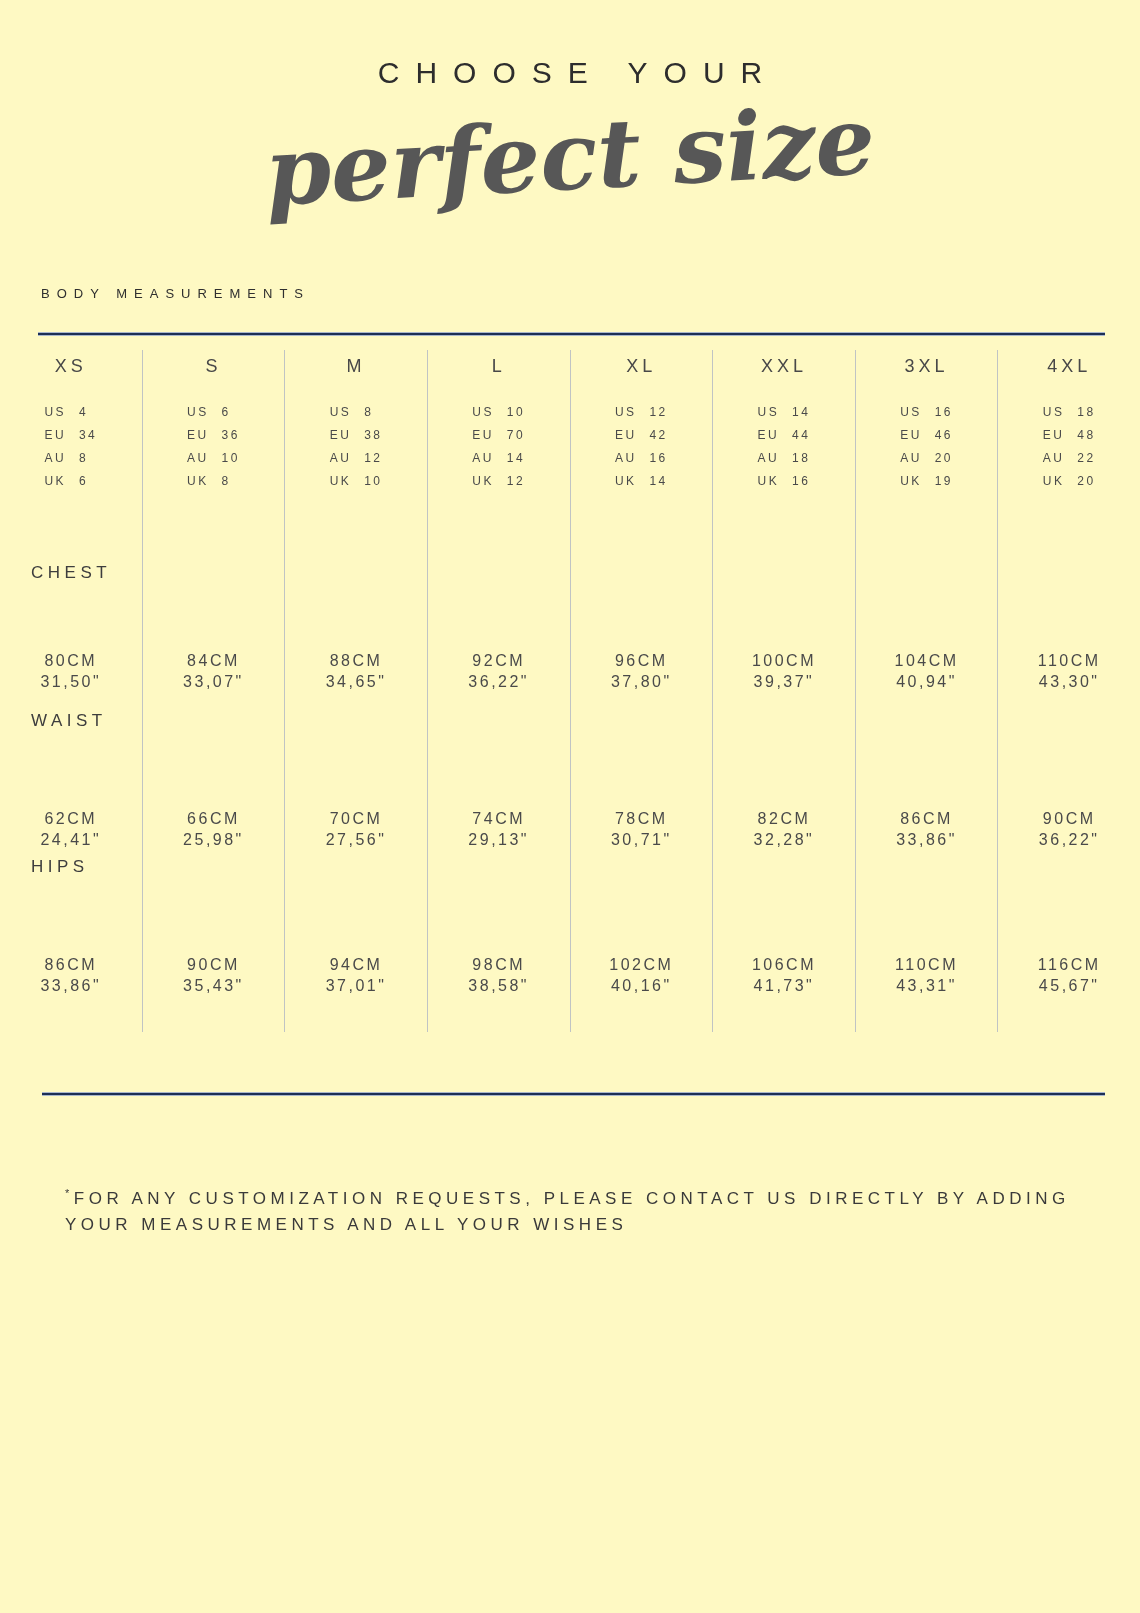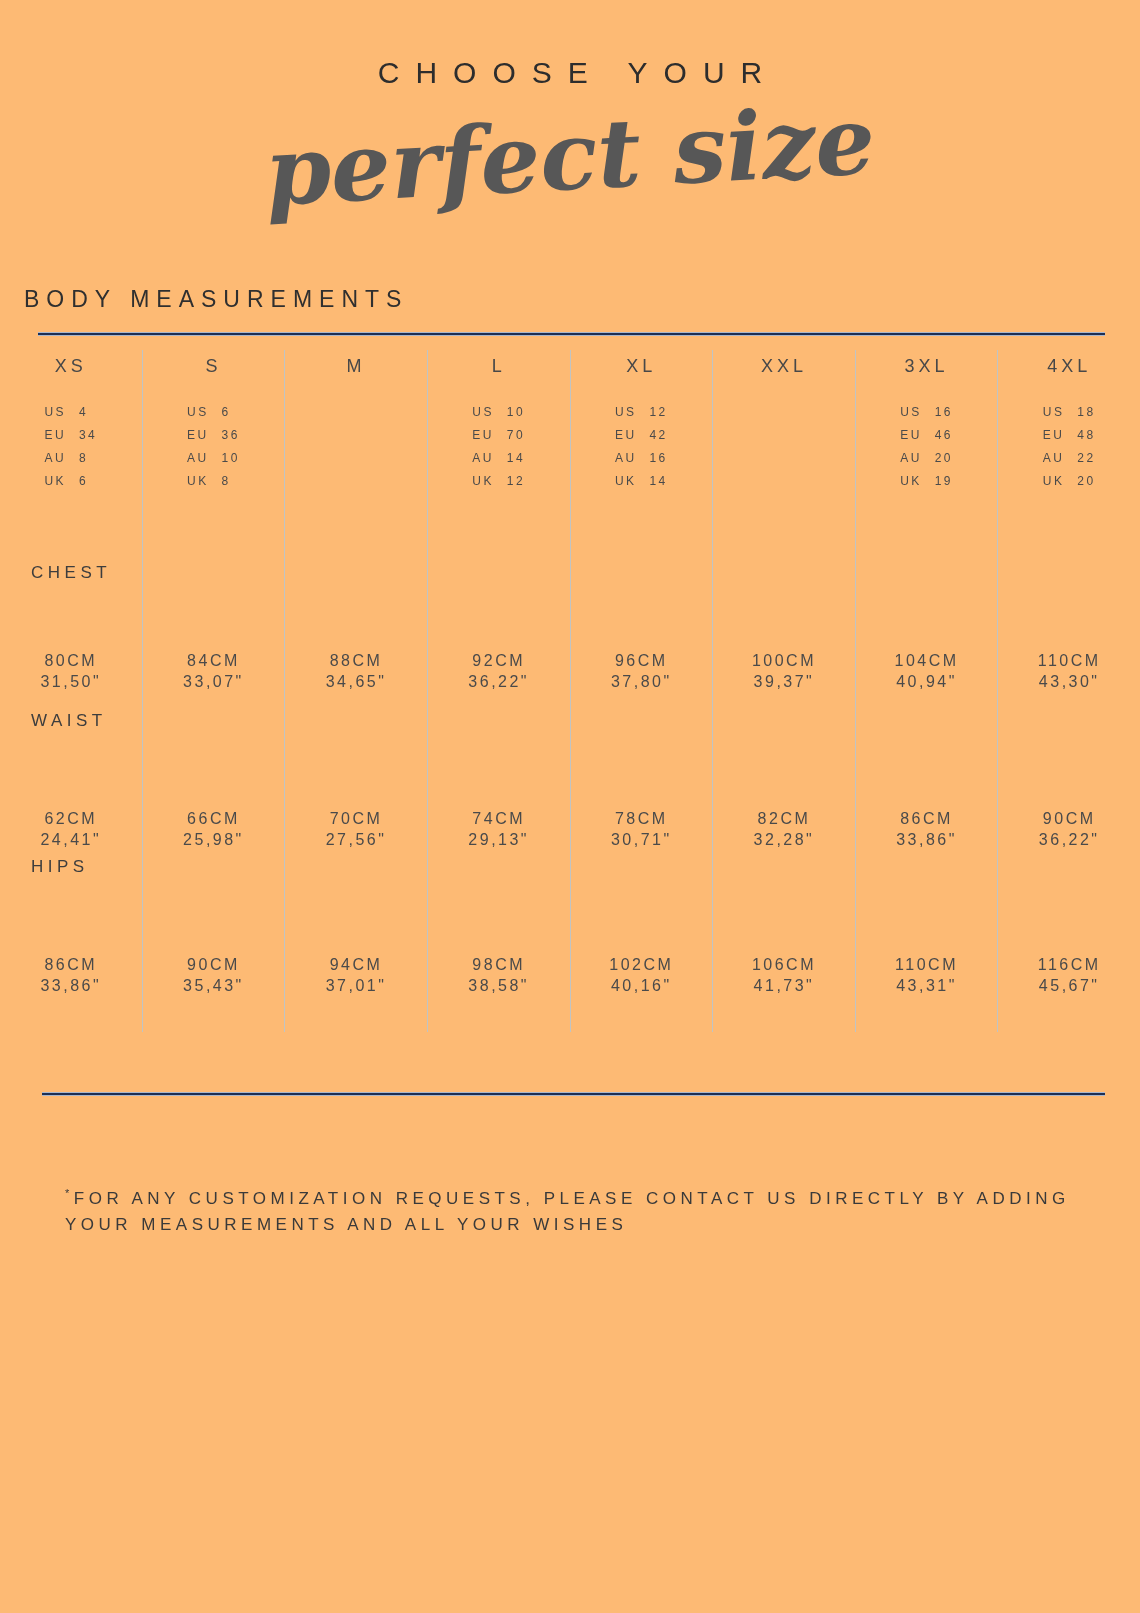--- a/index.html
+++ b/index.html
@@ -1,20 +1,20 @@
 <!DOCTYPE html>
 <html><head>
 <meta charset="utf-8">
 <style>
   html,body{margin:0;padding:0;background:#ffffff;}
   .page{
     position:relative;
     width:1140px;
     height:1613px;
-    background:#fdba74;
+    background:#fef9c3;
     overflow:hidden;
     font-family:"Liberation Sans", sans-serif;
     color:#444;
   }
   
   .eyebrow{
     position:absolute; top:56px; left:0; width:100%;
     text-align:center;
     font-size:30px; font-weight:400;
     letter-spacing:16px; text-indent:16px;
@@ -23,22 +23,22 @@
   .script-title{
     position:absolute; top:96px; left:0; width:100%;
     text-align:center;
     font-family:"DejaVu Serif", serif;
     font-style:italic; font-weight:bold;
     font-size:94px; line-height:120px;
     color:#575757;
     transform:rotate(-3deg);
   }
   .section-title{
-    position:absolute; top:286px; left:24px;
-    font-size:23px; letter-spacing:7px;
+    position:absolute; top:286px; left:41px;
+    font-size:13px; letter-spacing:7px;
     color:#2f2f2f;
   }
   
   .rule{
     position:absolute; height:2px;
     background:#1d2f54;
     border-top:1px solid #a9b7cc;
     border-bottom:1px solid #a9b7cc;
   }
   .rule-top{ top:332px; left:38px; width:1067px; }
@@ -154,20 +154,28 @@
       <div>25,98"</div>
     </div>
     <div class="val val-hips">
       <div>90CM</div>
       <div>35,43"</div>
     </div>
   </div>
 
   <div class="col">
     <div class="size-name">M</div>
+    <div class="conv">
+      <div class="conv-inner">
+        <div>US 8</div>
+        <div>EU 38</div>
+        <div>AU 12</div>
+        <div>UK 10</div>
+      </div>
+    </div>
     <div class="val val-chest">
       <div>88CM</div>
       <div>34,65"</div>
     </div>
     <div class="val val-waist">
       <div>70CM</div>
       <div>27,56"</div>
     </div>
     <div class="val val-hips">
       <div>94CM</div>
@@ -218,20 +226,28 @@
       <div>30,71"</div>
     </div>
     <div class="val val-hips">
       <div>102CM</div>
       <div>40,16"</div>
     </div>
   </div>
 
   <div class="col">
     <div class="size-name">XXL</div>
+    <div class="conv">
+      <div class="conv-inner">
+        <div>US 14</div>
+        <div>EU 44</div>
+        <div>AU 18</div>
+        <div>UK 16</div>
+      </div>
+    </div>
     <div class="val val-chest">
       <div>100CM</div>
       <div>39,37"</div>
     </div>
     <div class="val val-waist">
       <div>82CM</div>
       <div>32,28"</div>
     </div>
     <div class="val val-hips">
       <div>106CM</div>

